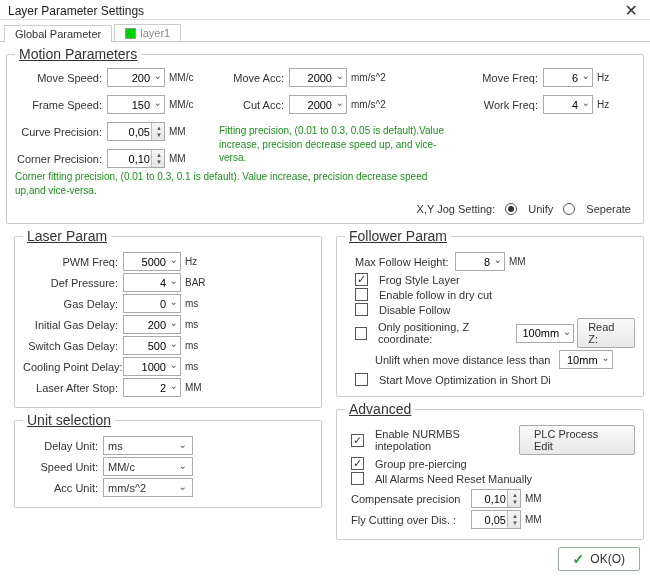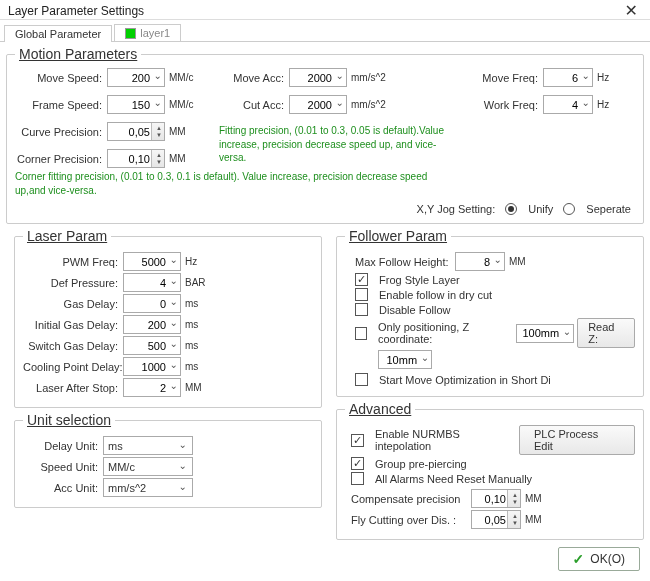--- a/index.html
+++ b/index.html
@@ -214,21 +214,21 @@
         <div class="row" style="padding-left:10px">
             <span class="check">
               <span class="check-box"></span>
               <span>Disable Follow</span>
             </span>
           </div>
         <div class="row" style="padding-left:10px"><span class="check">
               <span class="check-box"></span>
               <span>Only positioning, Z coordinate:</span>
             </span>&nbsp;<span class="dd"><input class="val" style="width: 58px; text-align: right;" value="100mm"></span>&nbsp;<span class="btn">Read Z:</span></div>
-        <div class="row" style="padding-left:30px">&nbsp;<span class="dd"><input class="val" style="width: 54px;" value="10mm"></span></div>
+        <div class="row" style="padding-left:30px"><span class="lbl" style="text-align:left">Unlift when move distance less than</span>&nbsp;<span class="dd"><input class="val" style="width: 54px;" value="10mm"></span></div>
         <div class="row" style="padding-left:10px;margin-top:4px">
             <span class="check">
               <span class="check-box"></span>
               <span>Start Move Optimization in Short Di</span>
             </span>
           </div>
       </fieldset>
 
       <fieldset>
         <legend>Advanced</legend>

